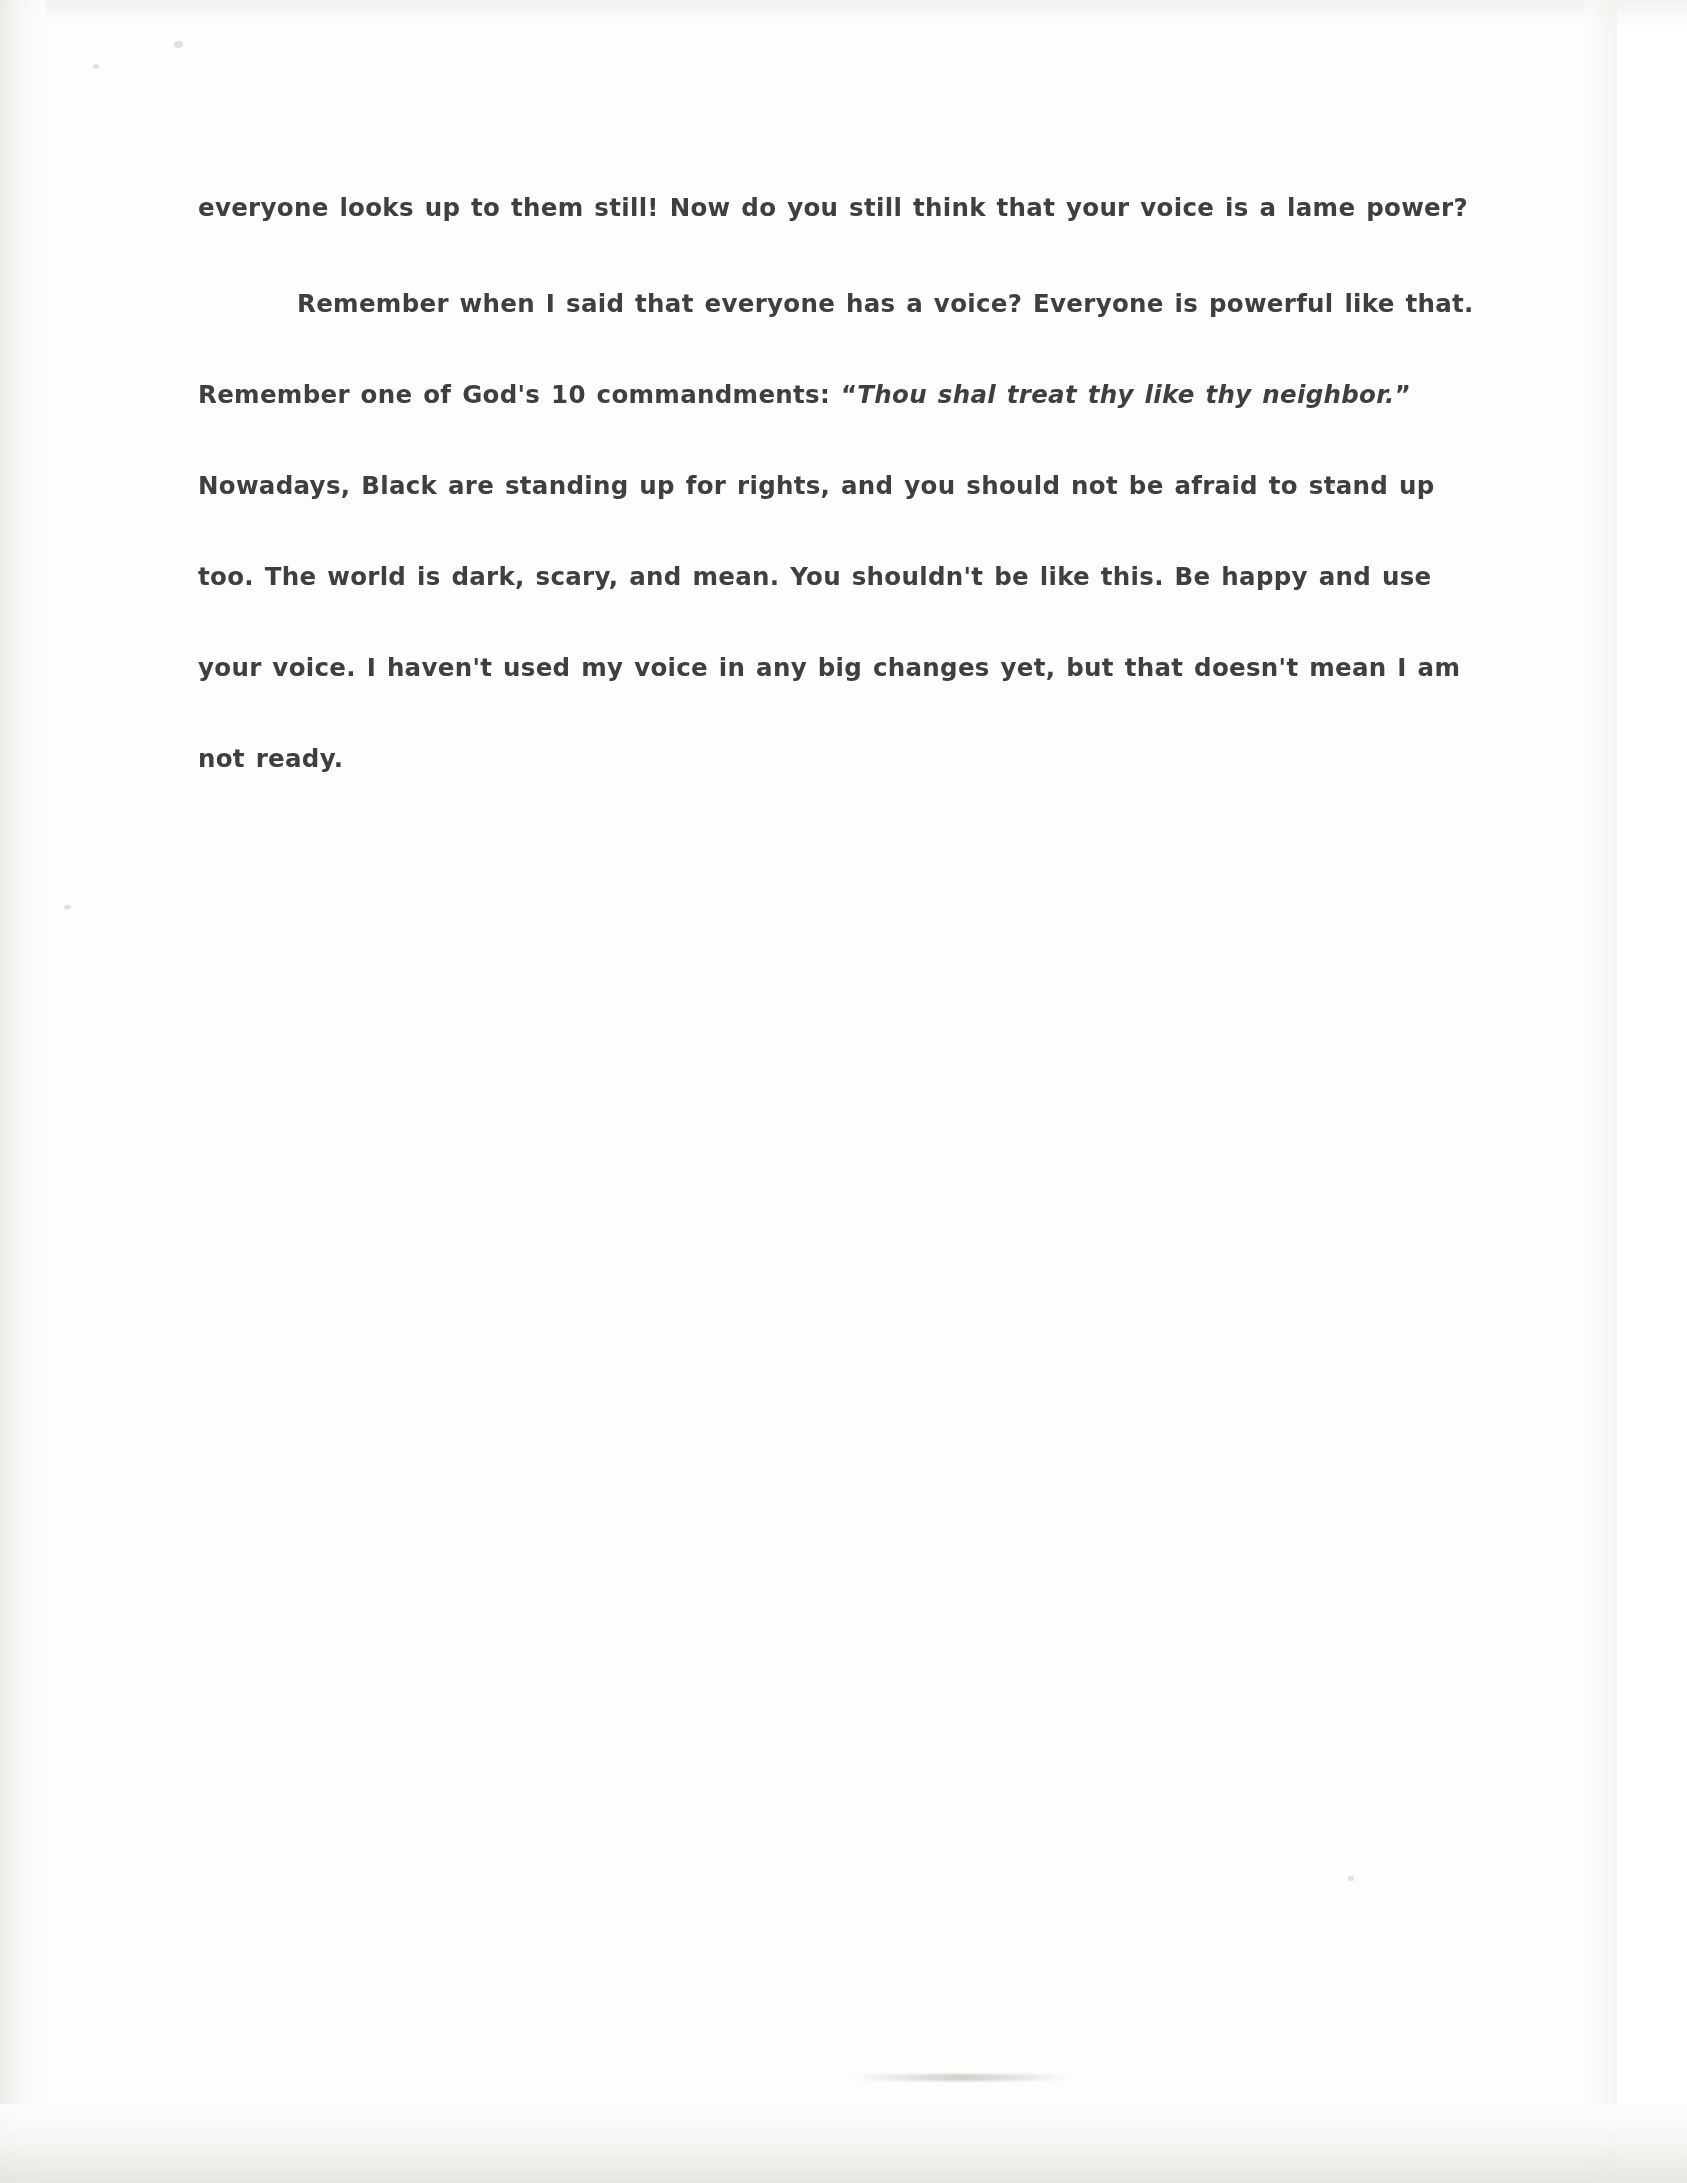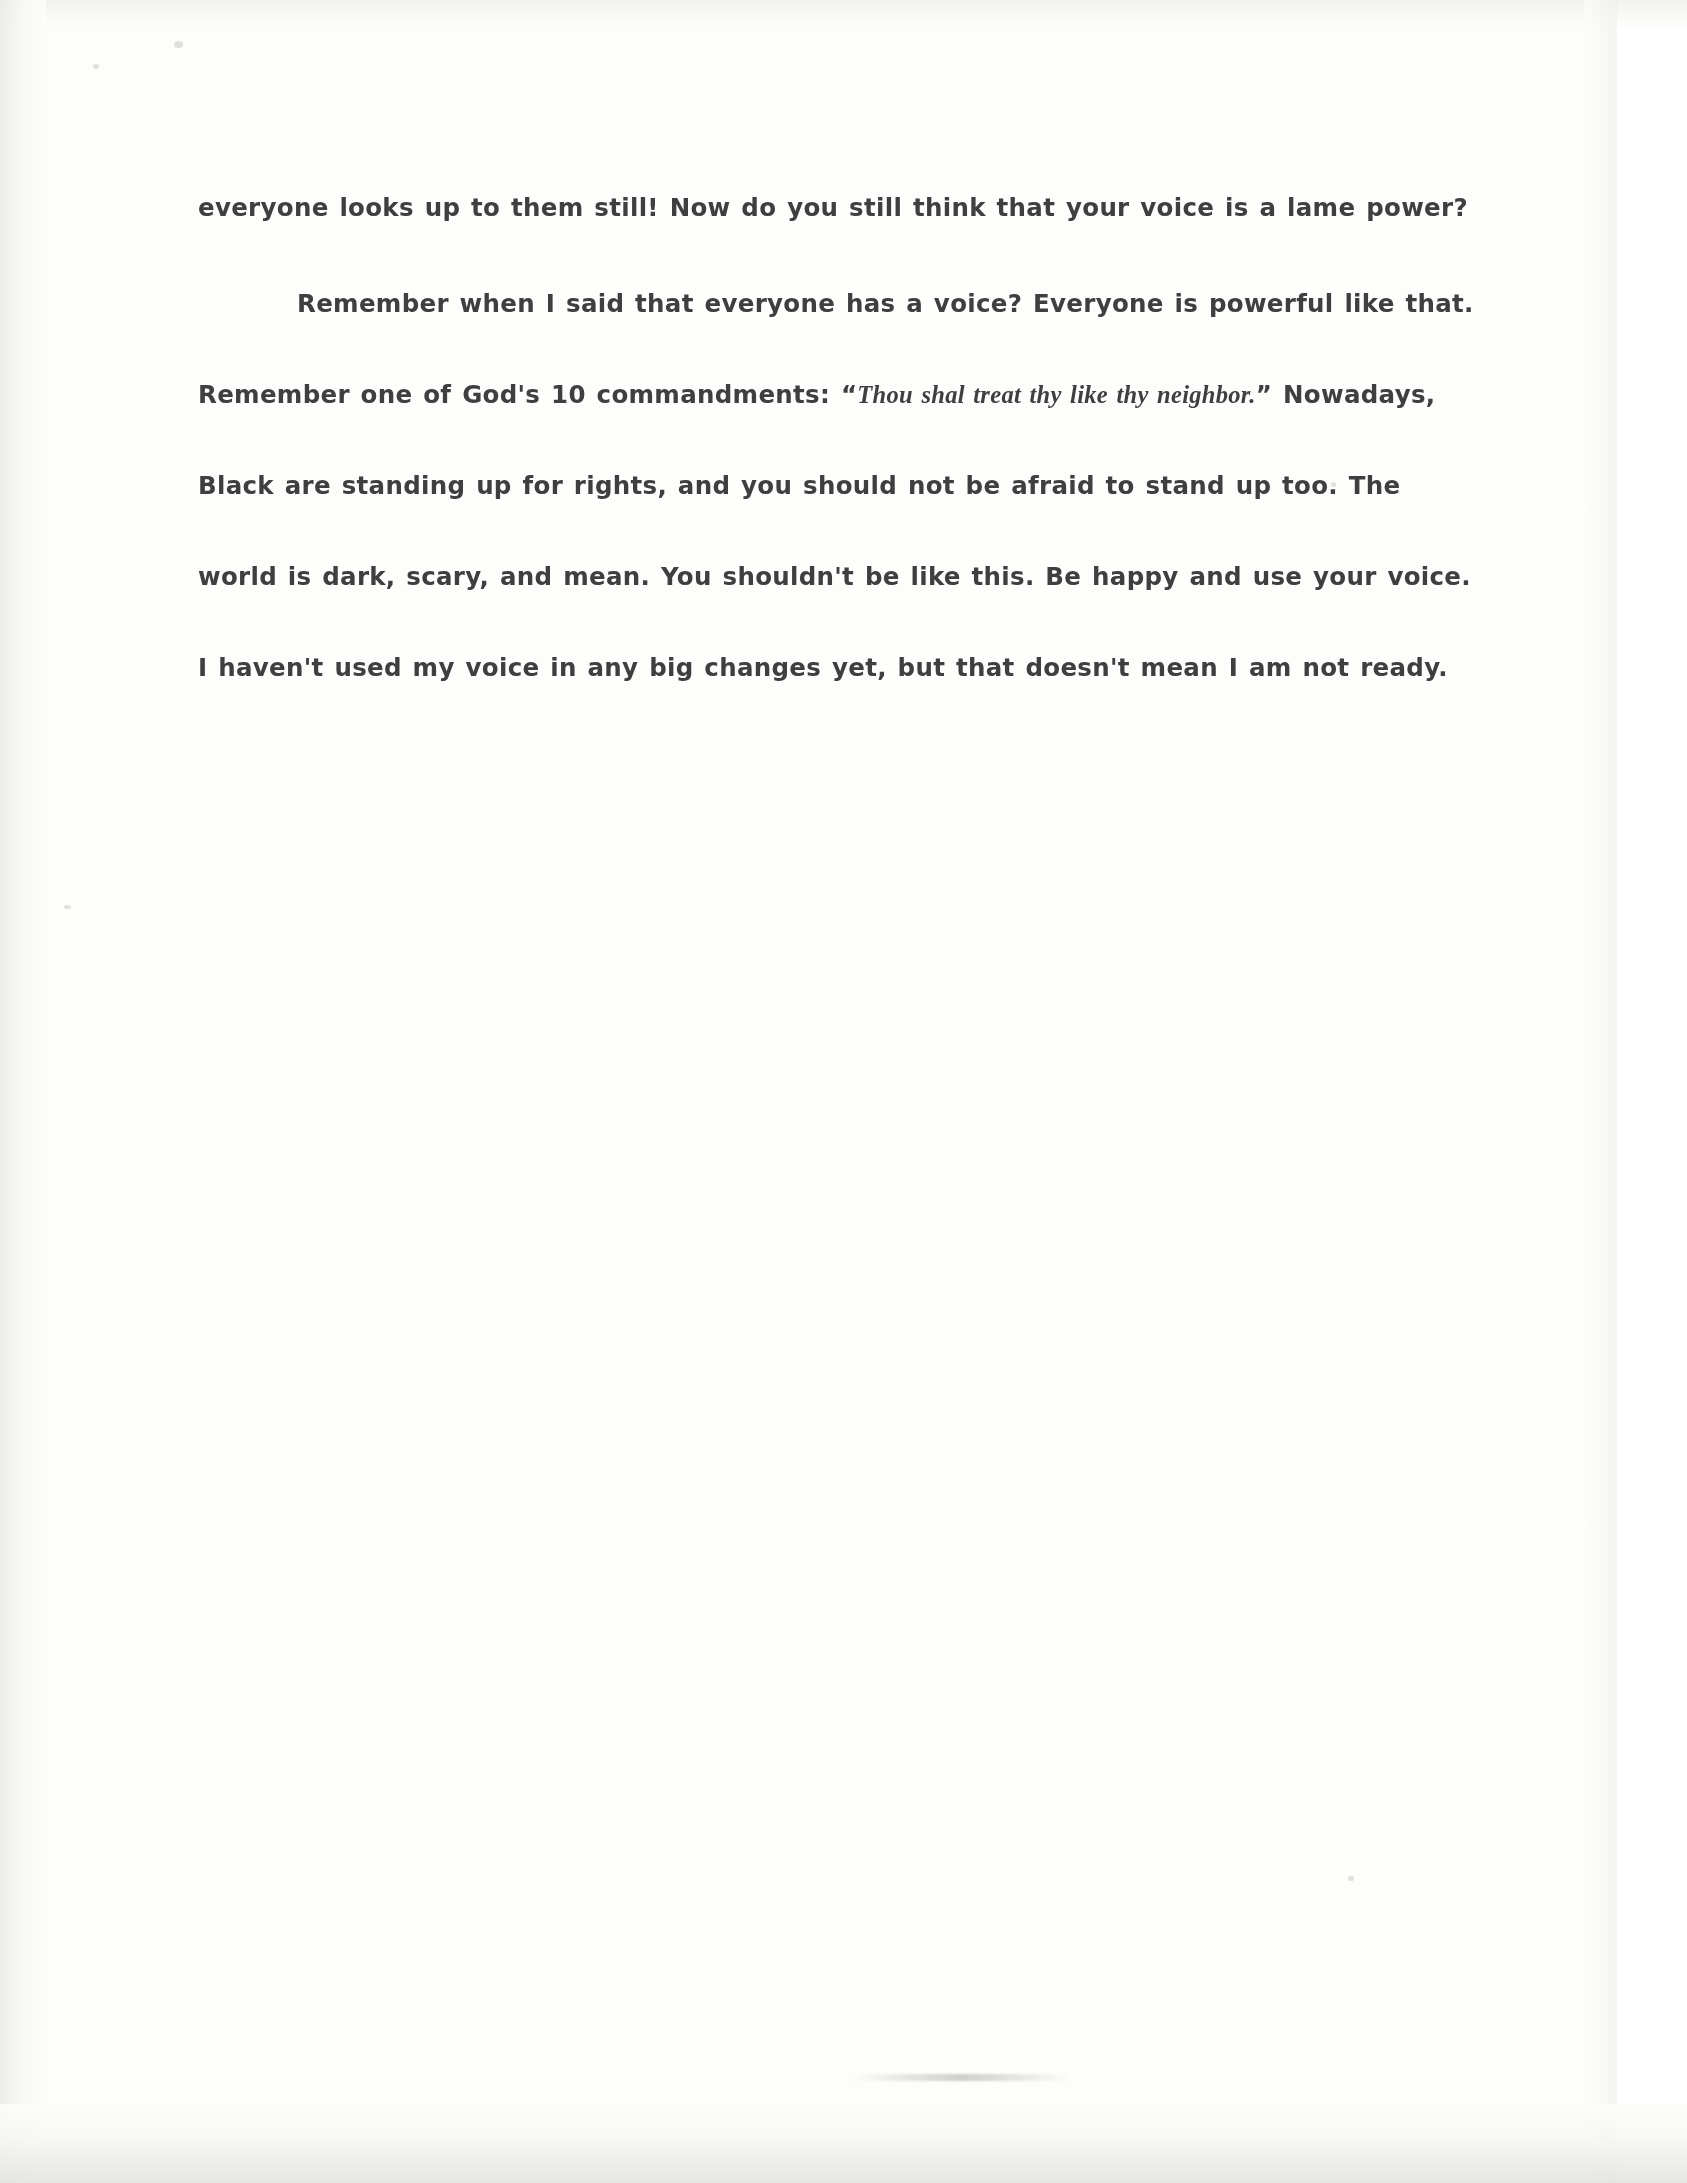--- a/index.html
+++ b/index.html
@@ -85,21 +85,20 @@
   .para.indent {
     text-indent: 99px;
   }
 
   .gap-small { height: 5.3px; }
   .gap-large { height: 91px; }
 
   .quote {
     font-style: italic;
     font-weight: 700;
-    font-family: Liberation Serif, serif;
   }
 
   .bottom-smudge {
     position: absolute;
     left: 853px;
     top: 2074px;
     width: 218px;
     height: 6.6px;
     background: linear-gradient(to right, rgba(180,180,175,0), rgba(150,150,145,0.45), rgba(180,180,175,0));
     filter: blur(1.3px);

